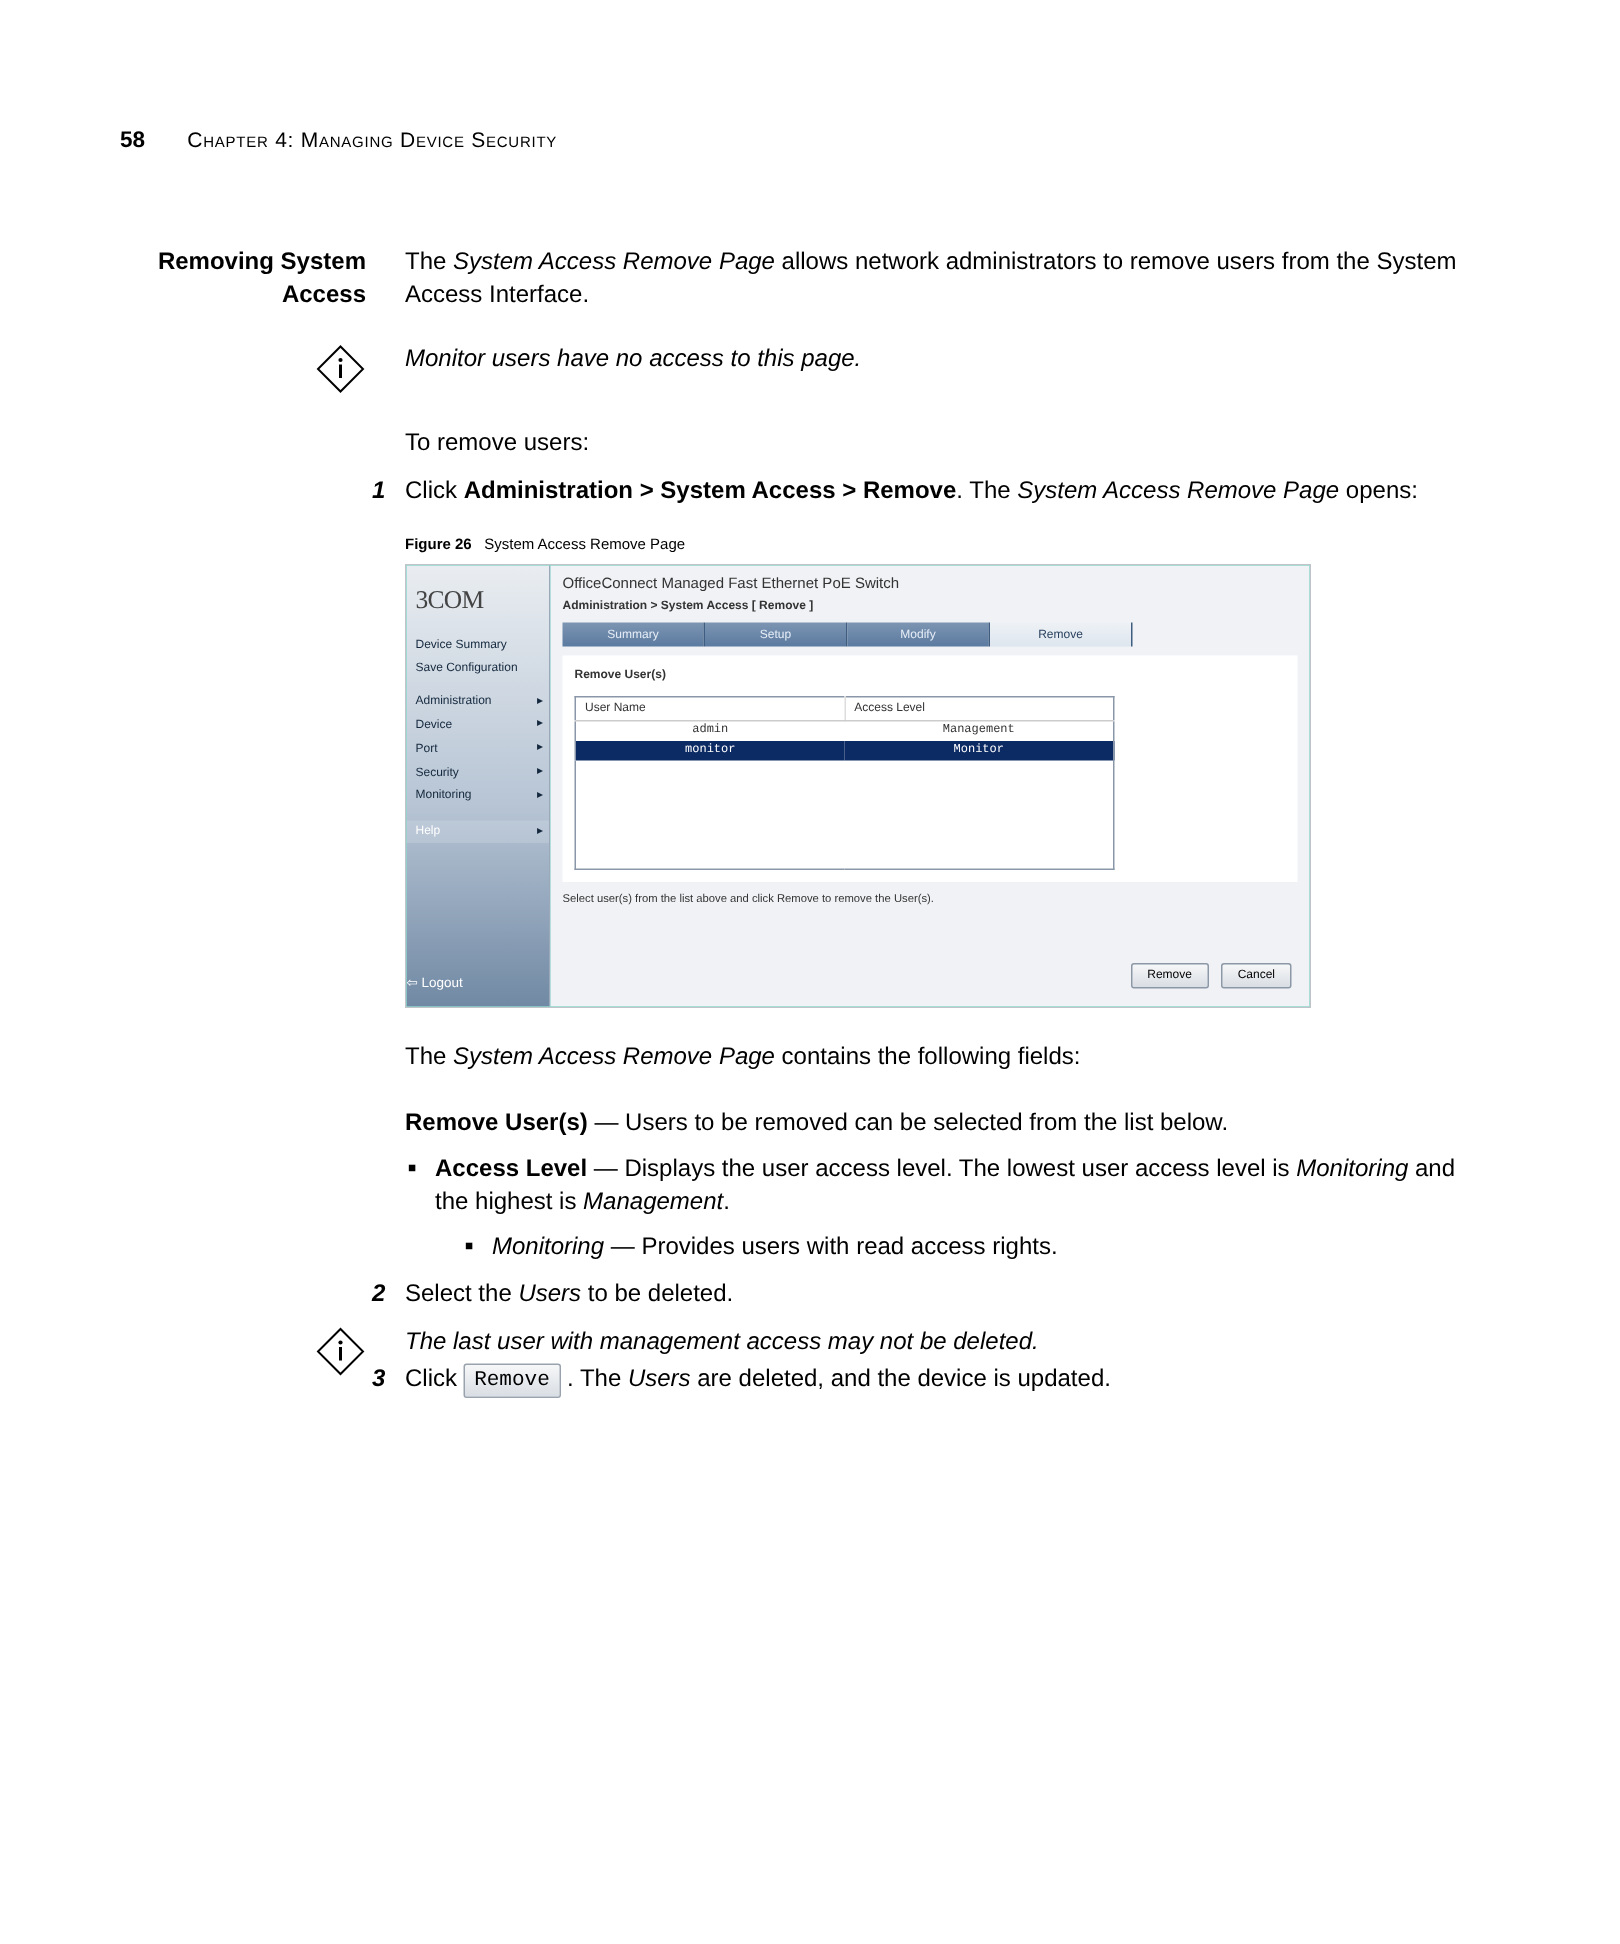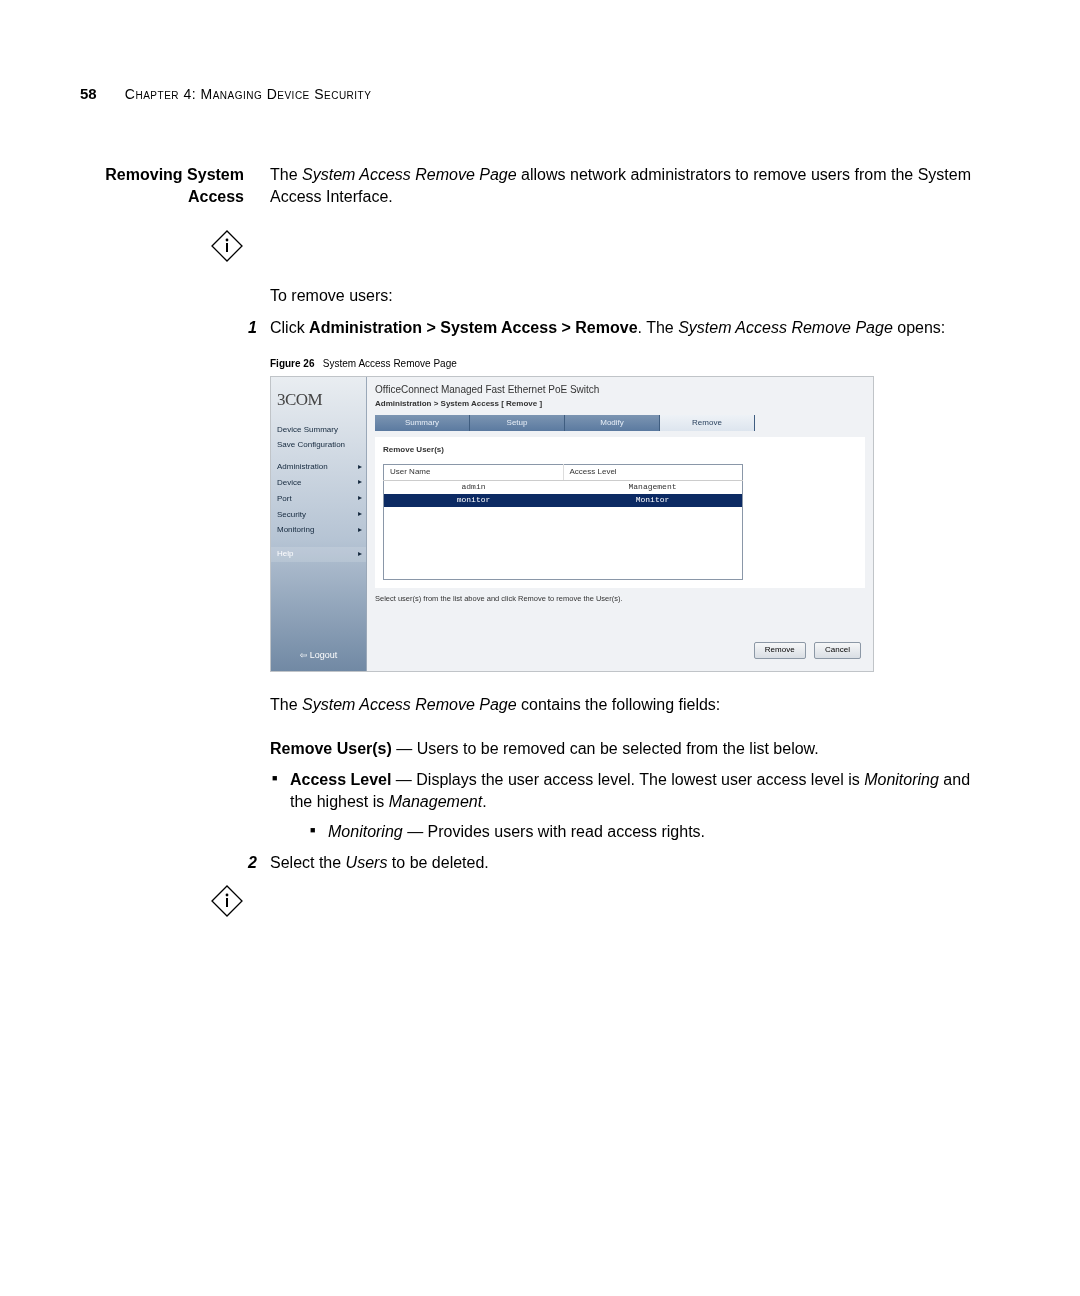--- a/index.html
+++ b/index.html
@@ -133,21 +133,21 @@
     content: "▸";
     position: absolute;
     right: 4px;
     top: 2px;
     font-size: 8px;
     color: #14283d;
   }
   .ss-logout {
     position: absolute;
     bottom: 10px; left: 0; right: 0;
-    text-align: center;
+    text-align: left;
     color: #fff;
     font-size: 9px;
   }
   .ss-main {
     position: absolute;
     left: 96px; right: 0; top: 0; bottom: 0;
     background: #f0f2f5;
   }
   .ss-title {
     font-size: 10px;
@@ -305,20 +305,21 @@
   <div class="two-col">
     <div class="left-col">
       <div class="info-icon">
         <svg class="info-svg" width="34" height="34" viewBox="0 0 34 34">
           <polygon points="2,17 17,2 32,17 17,32" fill="none" stroke="#000" stroke-width="1.3"></polygon>
           <circle cx="17" cy="11" r="1.4" fill="#000"></circle>
           <rect x="16" y="14" width="2" height="9" fill="#000"></rect>
         </svg>
       </div>
     </div>
+    <div class="right-col body-text italic">Monitor users have no access to this page.</div>
   </div>
 
   <div class="spacer-m"></div>
 
   <div class="two-col">
     <div class="left-col"></div>
     <div class="right-col body-text">To remove users:</div>
   </div>
 
   <div class="spacer-s"></div>
@@ -428,15 +429,26 @@
   <div class="two-col" style="margin-top:4px">
     <div class="left-col">
       <div class="info-icon">
         <svg class="info-svg" width="34" height="34" viewBox="0 0 34 34">
           <polygon points="2,17 17,2 32,17 17,32" fill="none" stroke="#000" stroke-width="1.3"></polygon>
           <circle cx="17" cy="11" r="1.4" fill="#000"></circle>
           <rect x="16" y="14" width="2" height="9" fill="#000"></rect>
         </svg>
       </div>
     </div>
+    <div class="right-col body-text">
+      <div class="italic">The last user with management access may not be deleted.</div>
+      <ol class="steps" style="margin-top:4px">
+        <li>
+          <span class="num">3</span>
+          <span>Click </span>
+          <span class="inline-remove-btn">Remove</span>
+          <span>. The </span><span class="italic">Users</span><span> are deleted, and the device is updated.</span>
+        </li>
+      </ol>
+    </div>
   </div>
 
 </div>
 
 </body></html>

